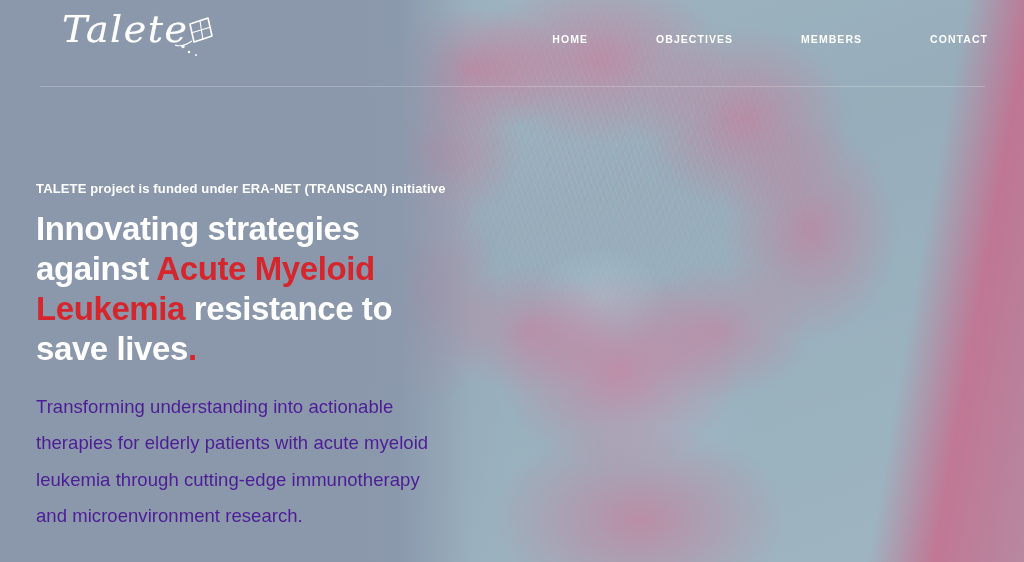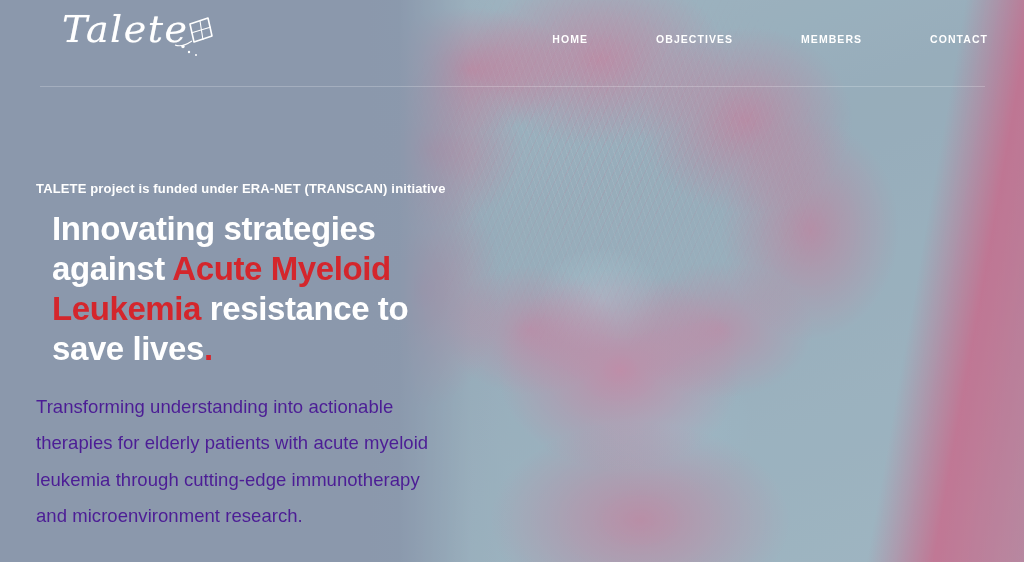--- a/index.html
+++ b/index.html
@@ -140,33 +140,33 @@
     height: 46px;
     overflow: visible;
   }
 
   
   .site-nav {
     position: absolute;
     right: 36px;
     top: 29px;
     display: flex;
-    gap: 16px;
+    gap: 0;
   }
 
   .nav-link {
     display: block;
     color: #ffffff;
     font-size: 10.5px;
     font-weight: 700;
     letter-spacing: 1.05px;
     text-decoration: none;
     text-transform: uppercase;
     padding: 4px 0;
-    margin-left: 52px;
+    margin-left: 68px;
     white-space: nowrap;
   }
   .nav-link:first-child { margin-left: 0; }
 
   
   .hero-copy {
     position: absolute;
     left: 36px;
     top: 181px;
     width: 430px;
@@ -182,21 +182,21 @@
     margin-bottom: 11px;
     white-space: nowrap;
   }
 
   .hero-title {
     font-size: 33px;
     font-weight: 700;
     line-height: 1.21;
     color: #ffffff;
     letter-spacing: -.4px;
-    margin: 0 0 20px 16px;
+    margin: 0 0 20px 0;
   }
 
   .hero-title .accent { color: #d4262c; }
 
   .hero-sub {
     font-size: 18.5px;
     font-weight: 400;
     line-height: 1.98;
     color: #4c1d95;
     letter-spacing: .05px;

